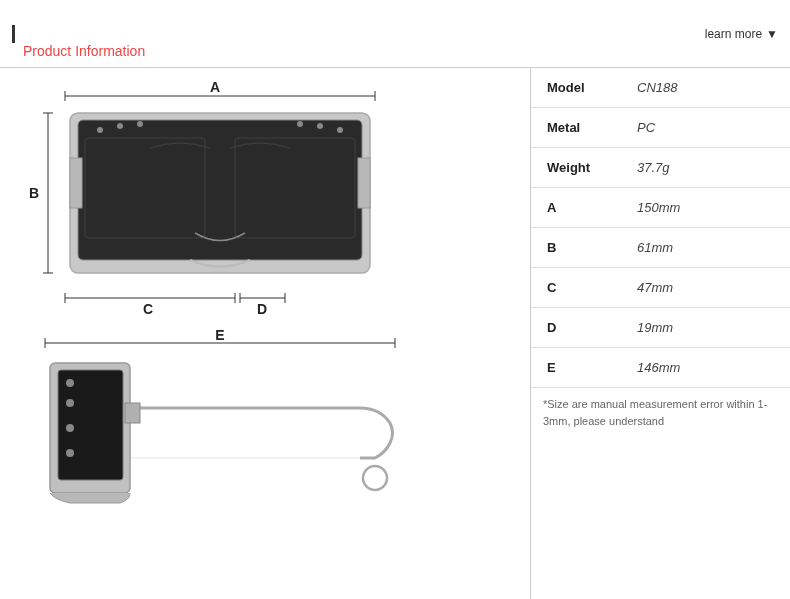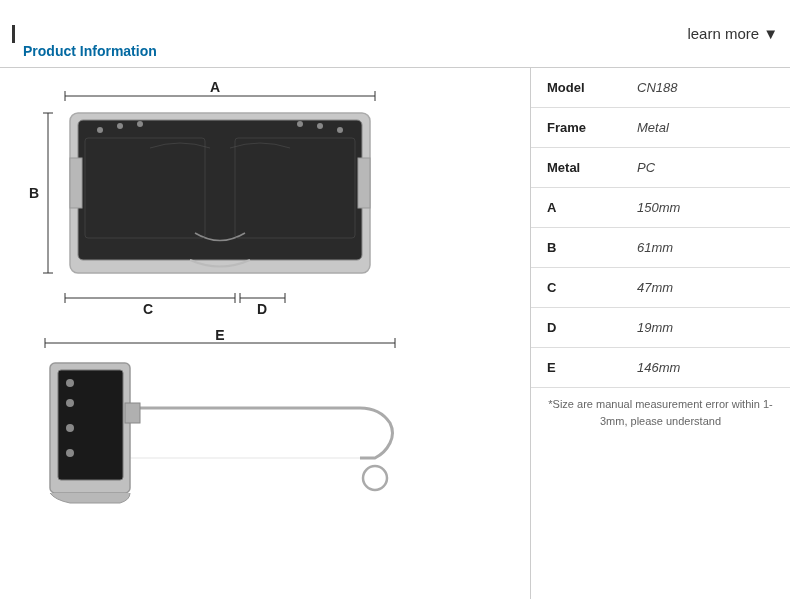--- a/index.html
+++ b/index.html
@@ -27,30 +27,30 @@
     }
 
     .header-divider {
       width: 3px;
       height: 18px;
       background: #333;
     }
 
     .header-title {
       font-size: 14px;
-      font-weight: bold;
-      color: #0369a1;
+      font-weight: normal;
+      color: #ef4444;
       margin-top: 35px;
     }
 
     .header-right {
       display: flex;
       align-items: center;
       gap: 4px;
-      font-size: 15px;
+      font-size: 12px;
       color: #333;
       cursor: pointer;
     }
 
     .main-content {
       display: flex;
       height: calc(599px - 37px);
     }
 
     .left-panel {
@@ -90,21 +90,21 @@
 
     .spec-table td:last-child {
       color: #444;
       font-style: italic;
     }
 
     .spec-note {
       padding: 8px 12px;
       font-size: 11px;
       color: #666;
-      text-align: center;
+      text-align: left;
       line-height: 1.5;
     }
 
     
     .diagram-svg {
       width: 100%;
       height: 100%;
     }
 
     .top-view-container {
@@ -221,26 +221,26 @@
   </div>
 
   <div class="right-panel">
     <table class="spec-table">
       <tbody id="spec-tbody">
       <tr>
             <td>Model</td>
             <td>CN188</td>
           </tr>
           <tr>
-            <td>Frame</td>
-            <td>Metal</td>
-          </tr>
-          <tr>
             <td>Metal</td>
             <td>PC</td>
+          </tr>
+          <tr>
+            <td>Weight</td>
+            <td>37.7g</td>
           </tr>
           <tr>
             <td>A</td>
             <td>150mm</td>
           </tr>
           <tr>
             <td>B</td>
             <td>61mm</td>
           </tr>
           <tr>

